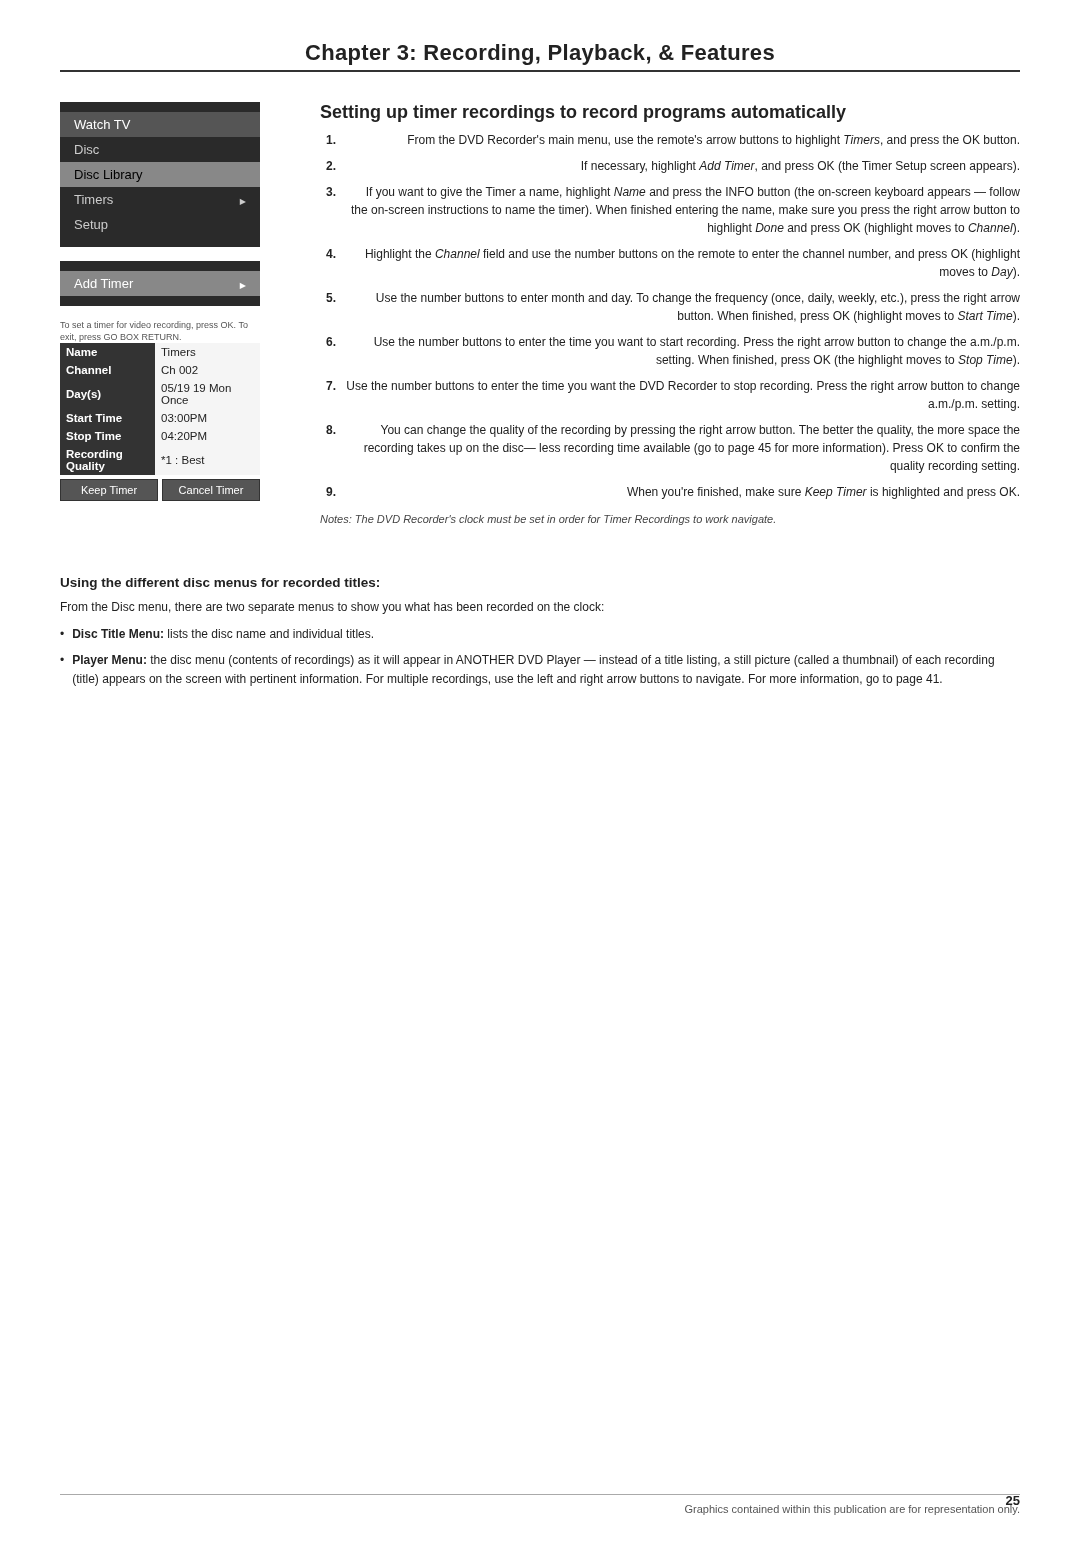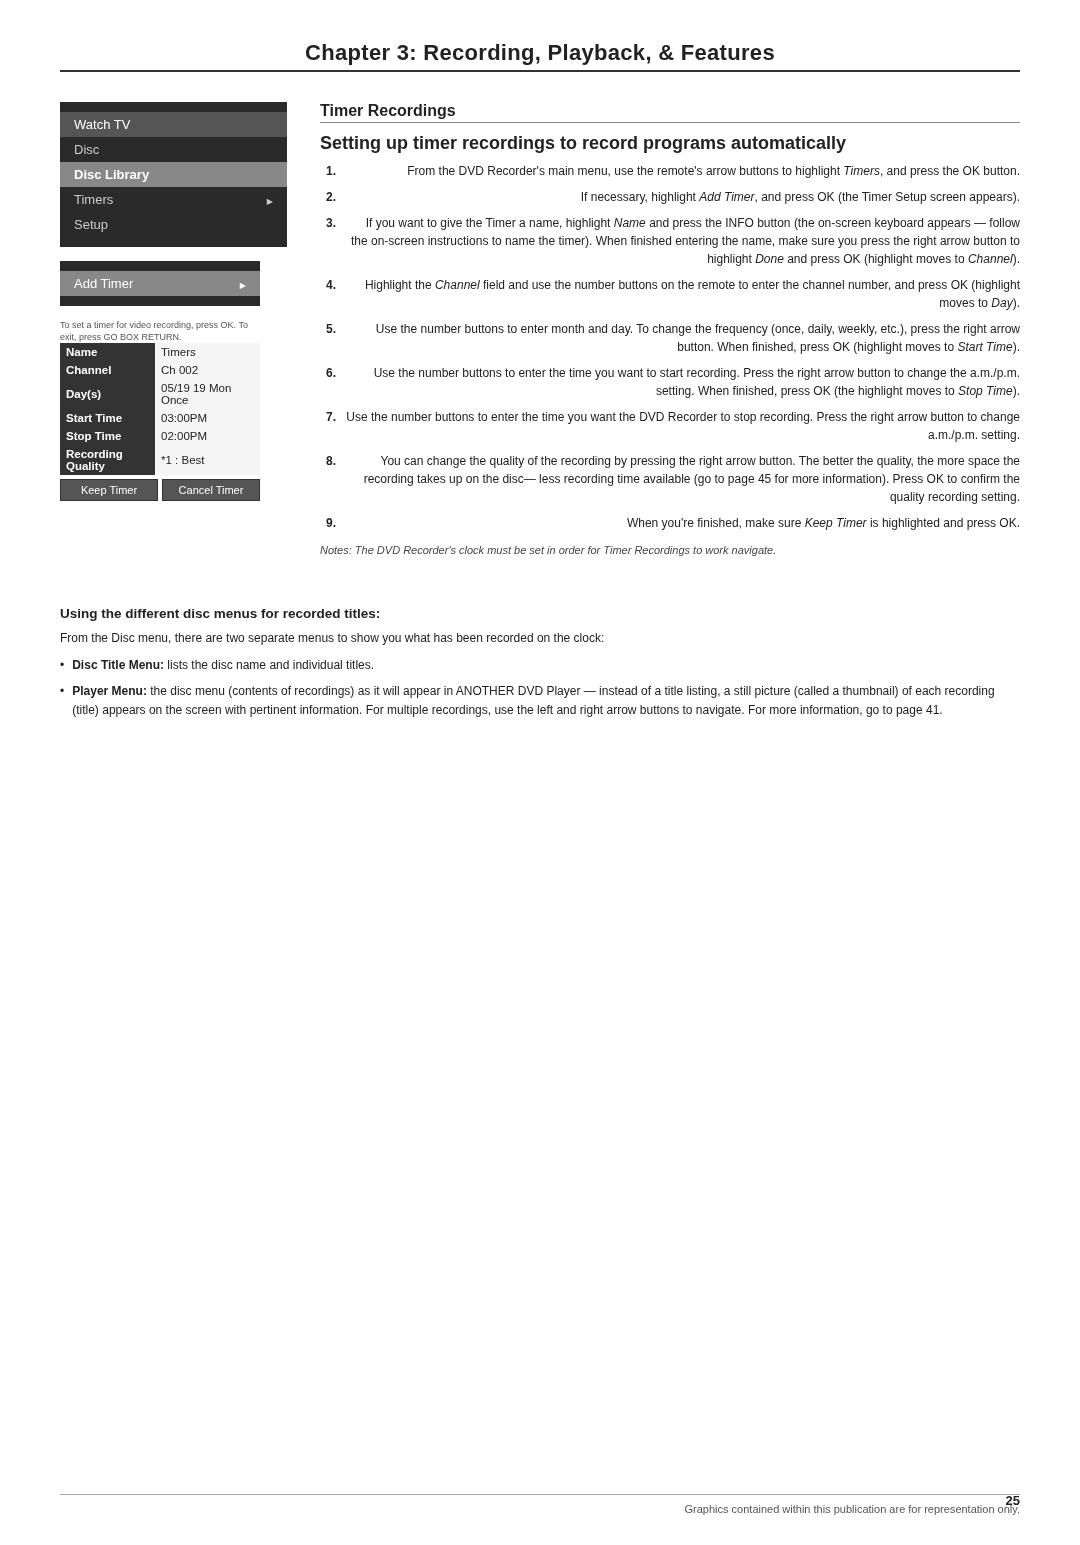--- a/index.html
+++ b/index.html
@@ -46,39 +46,39 @@
     .right-col {
       flex: 1;
     }
 
     
     .tv-menu-box {
       background: #2a2a2a;
       color: #fff;
       padding: 10px 0;
       margin-bottom: 14px;
-      width: 227px;
+      width: 200px;
     }
 
     .tv-menu-item {
       padding: 5px 14px;
       font-size: 13px;
       color: #ccc;
       cursor: pointer;
     }
 
     .tv-menu-item.active {
       background: #555;
       color: #fff;
     }
 
     .tv-menu-item.highlighted {
       background: #888;
-      color: #ffffff;
-      font-weight: bold;
+      color: #000000;
+      font-weight: normal;
     }
 
     .tv-menu-item.with-arrow {
       display: flex;
       justify-content: space-between;
       align-items: center;
     }
 
     
     .add-timer-box {
@@ -308,39 +308,38 @@
             <tr>
               <td>Day(s)</td>
               <td>05/19 19 Mon Once</td>
             </tr>
             <tr>
               <td>Start Time</td>
               <td>03:00PM</td>
             </tr>
             <tr>
               <td>Stop Time</td>
-              <td>02:00PM</td>
+              <td>04:20PM</td>
             </tr>
             <tr>
               <td>Recording Quality</td>
               <td>*1 : Best</td>
             </tr>
           </tbody>
       </table>
 
       <div class="timer-buttons">
         <div class="timer-btn">Keep Timer</div>
         <div class="timer-btn">Cancel Timer</div>
       </div>
 
     </div>
 
     <div class="right-col">
 
-      <div class="section-heading">Timer Recordings</div>
       <div class="subsection-heading">Setting up timer recordings to record programs automatically</div>
 
       <ol class="numbered-list" id="steps-list">
       <li>
             <span class="num">1.</span>
             <div class="list-text">From the DVD Recorder's main menu, use the remote's arrow buttons to highlight <em>Timers</em>, and press the OK button.</div>
           </li>
           <li>
             <span class="num">2.</span>
             <div class="list-text">If necessary, highlight <em>Add Timer</em>, and press OK (the Timer Setup screen appears).</div>

